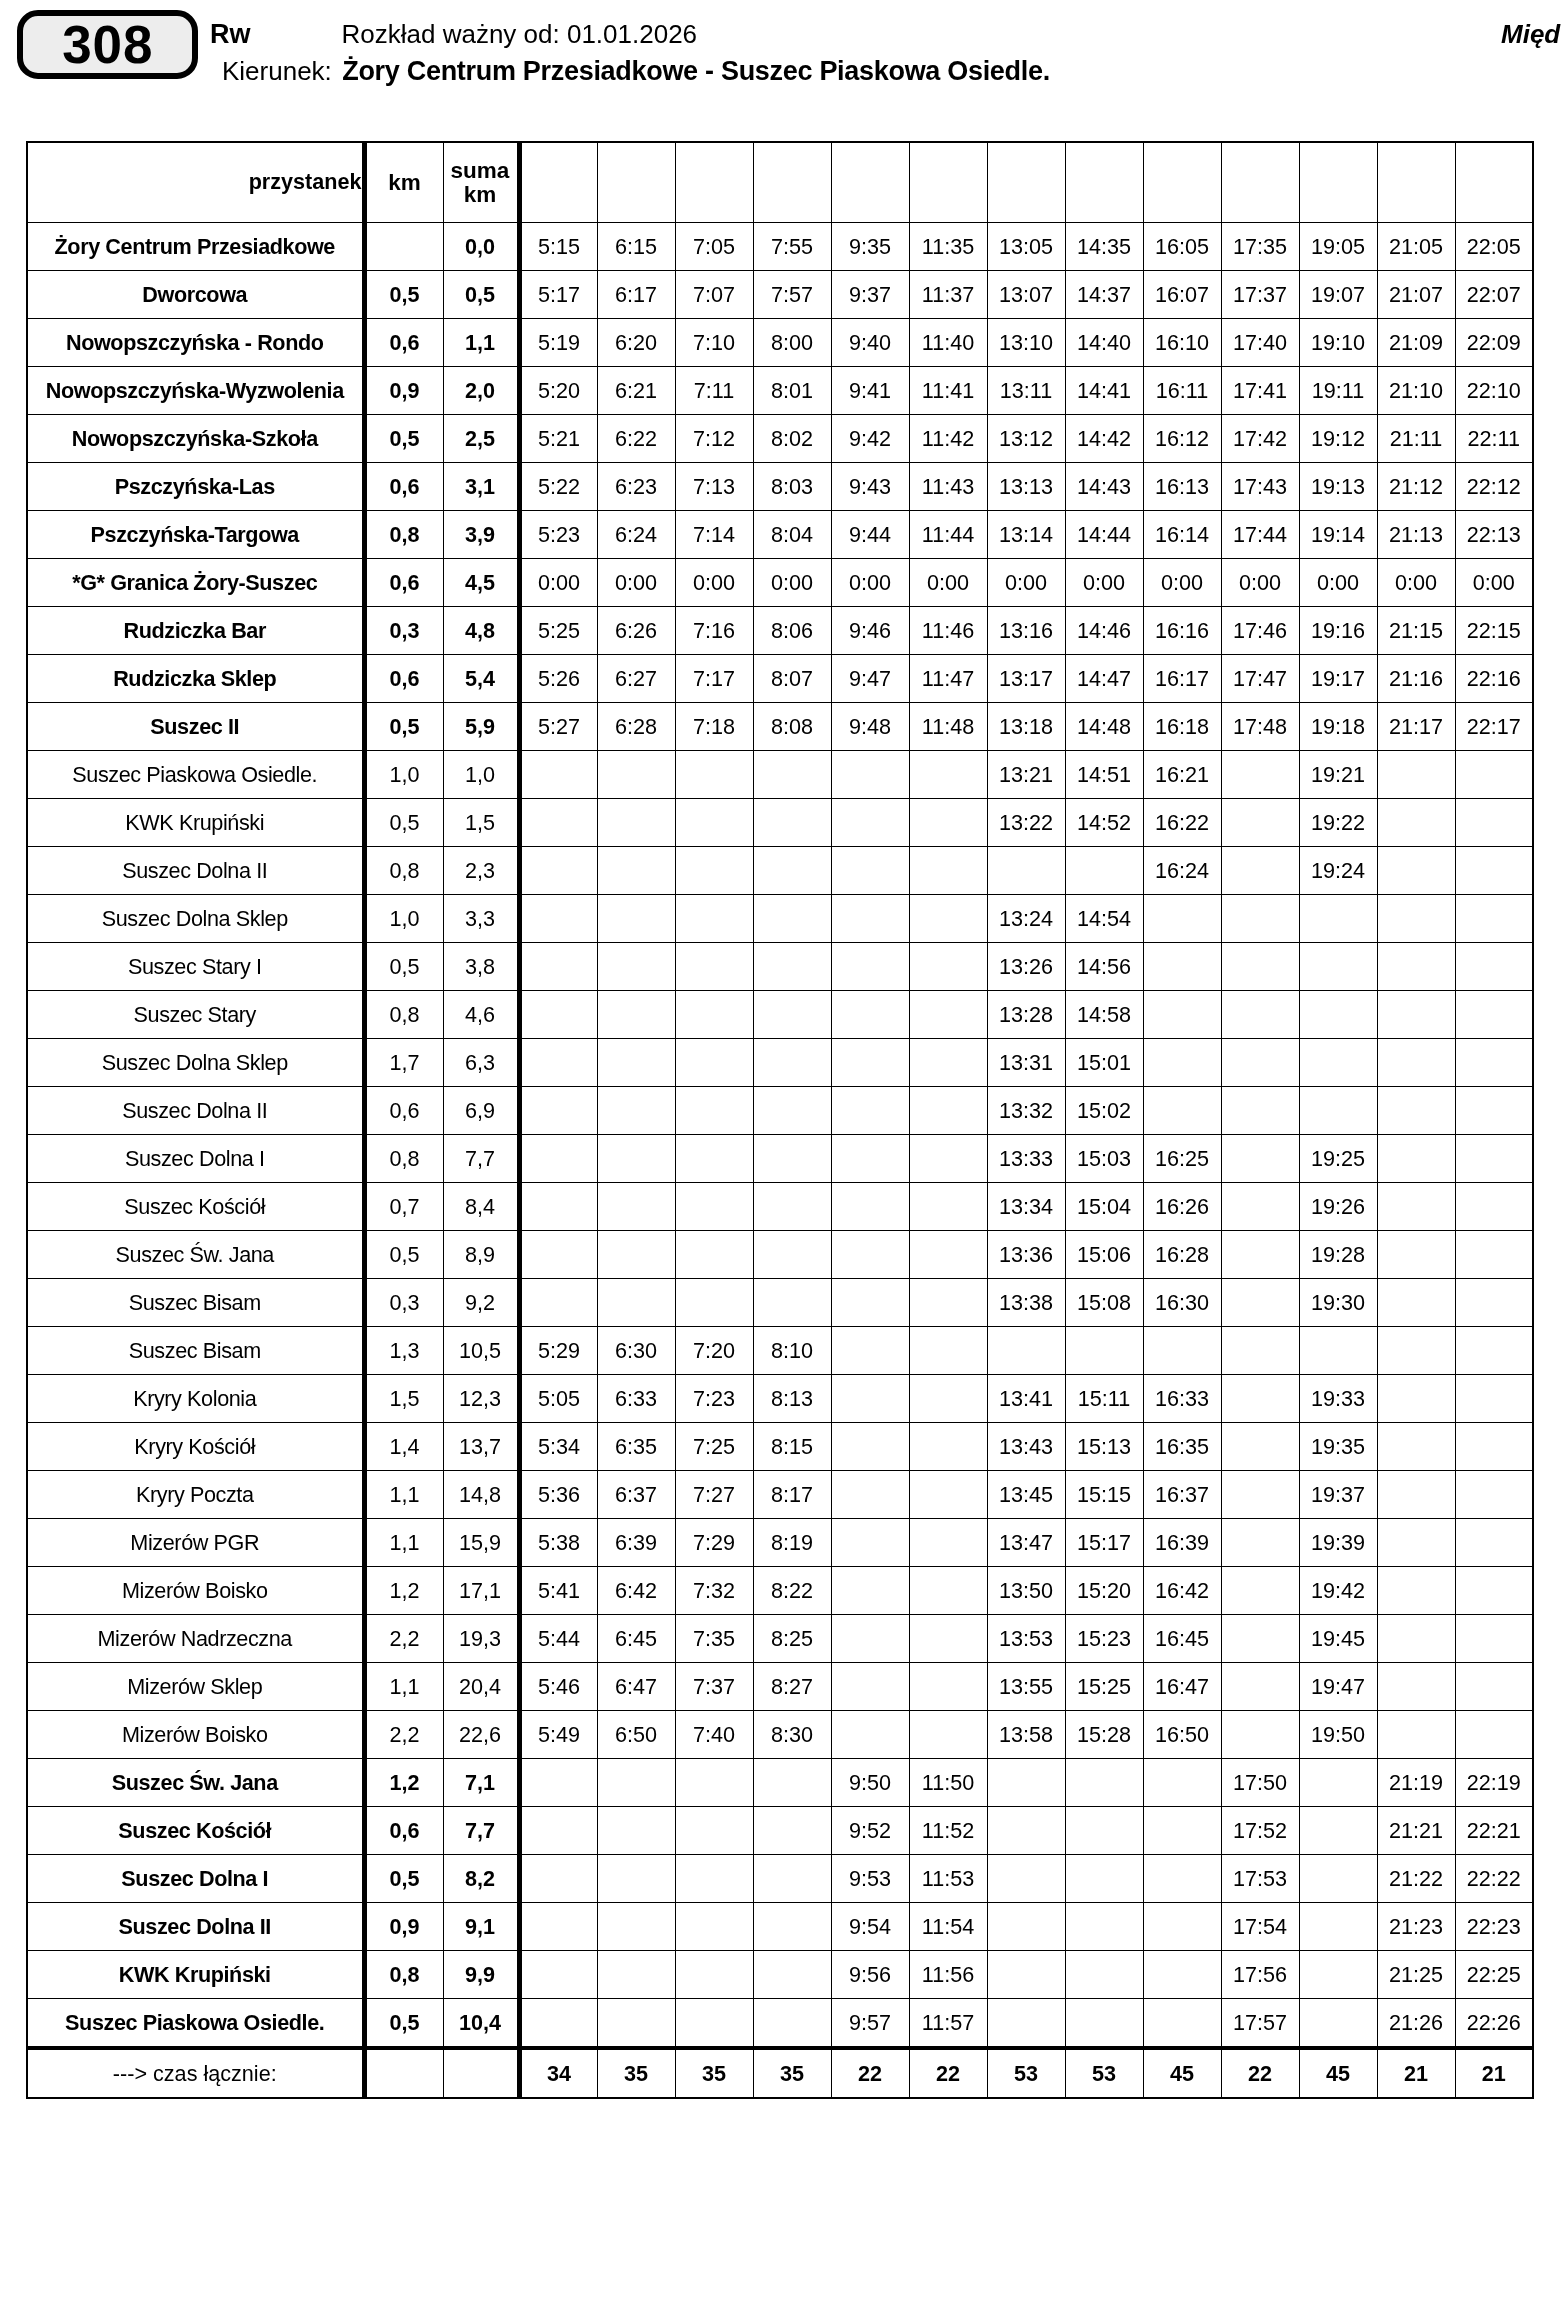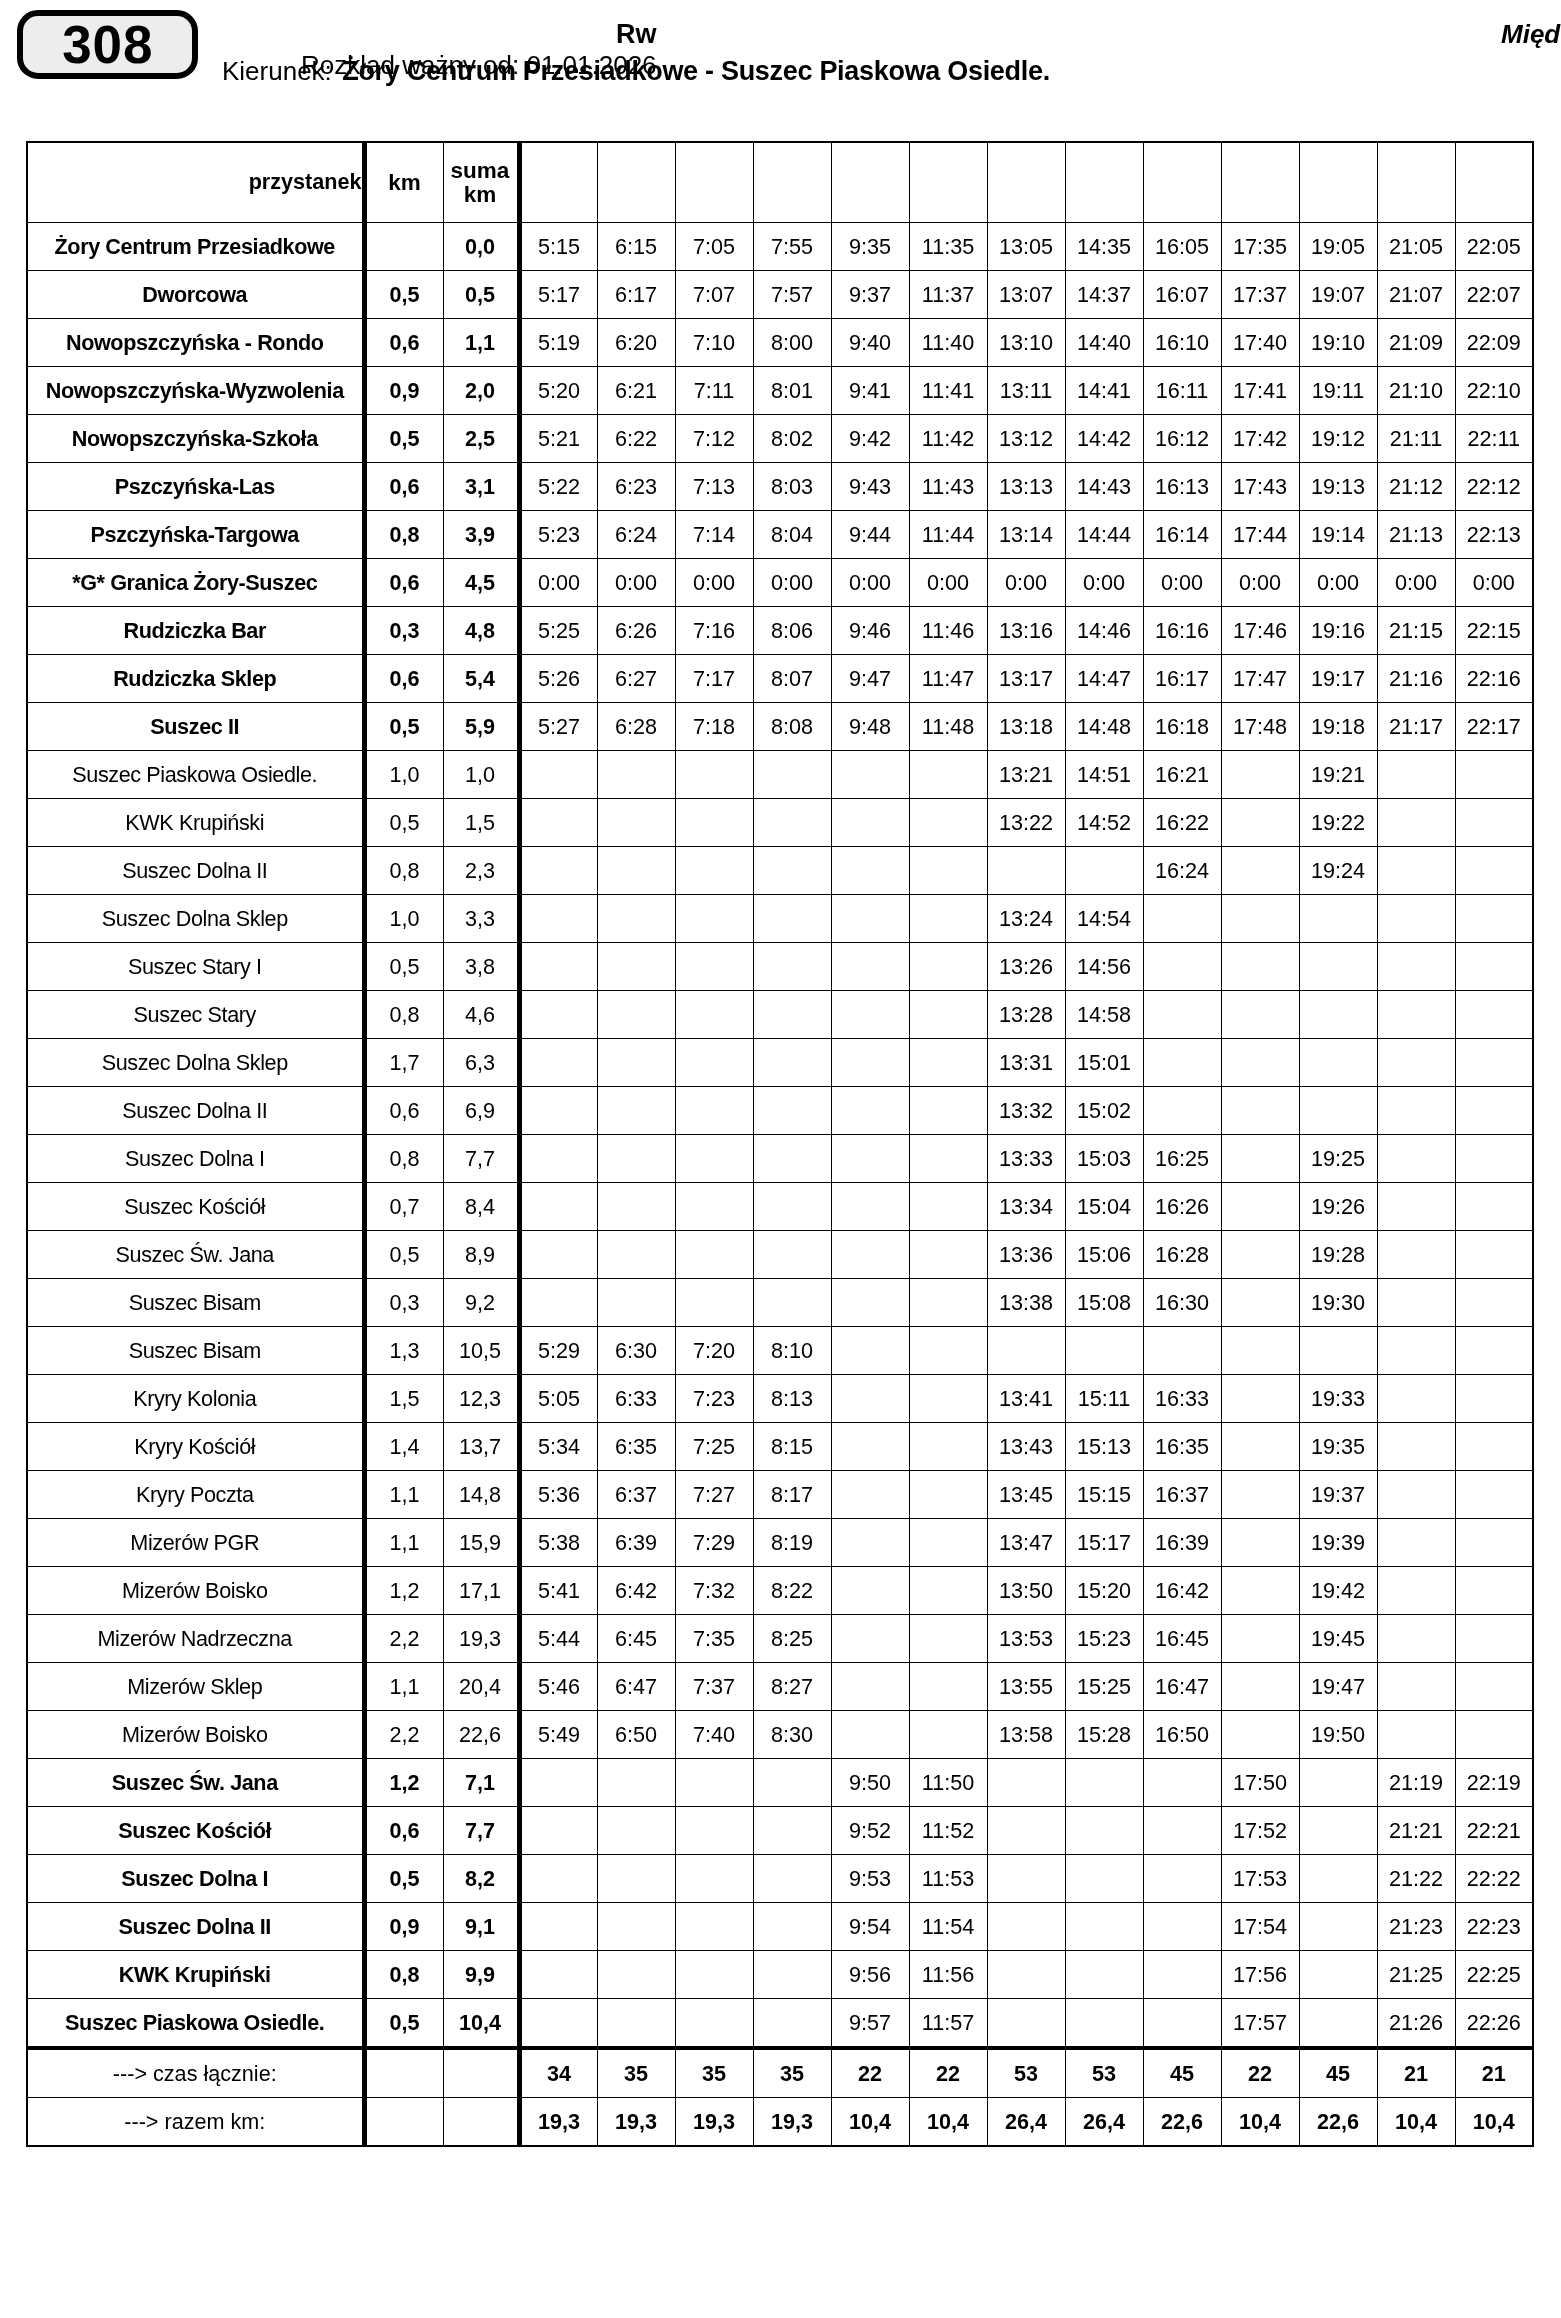--- a/index.html
+++ b/index.html
@@ -7,21 +7,21 @@
     width:1561px;height:2319px;position:relative;overflow:hidden;
     font-family:"Liberation Sans","DejaVu Sans",sans-serif;color:#000;
   }
   
   .route-badge{
     position:absolute;left:17.3px;top:10.4px;width:169px;height:57px;
     border:6px solid #000;border-radius:21px;background:#ededed;
     display:flex;align-items:center;justify-content:center;
     font-size:53px;font-weight:bold;letter-spacing:0.9px;
   }
-  .hdr-line1{position:absolute;left:210px;top:19px;height:35px;display:flex;align-items:flex-end;flex-direction:column;}
+  .hdr-line1{position:absolute;left:210px;top:19px;height:35px;display:flex;align-items:flex-start;}
   .hdr-code{font-size:27px;font-weight:bold;}
   .hdr-valid{font-size:26px;margin-left:91px;}
   .hdr-line2{position:absolute;left:210px;top:54px;height:35px;display:flex;align-items:center;margin-left:12px;}
   .hdr-dirlabel{font-size:26px;}
   .hdr-dir{font-size:27px;font-weight:bold;margin-left:10.4px;letter-spacing:-0.3px;}
   .corner{
     position:absolute;right:0;top:19px;width:60px;height:35px;overflow:hidden;
     font-size:26px;font-weight:bold;font-style:italic;white-space:nowrap;
   }
   
@@ -796,33 +796,15 @@
         <td class="fval">22</td>
         <td class="fval">22</td>
         <td class="fval">53</td>
         <td class="fval">53</td>
         <td class="fval">45</td>
         <td class="fval">22</td>
         <td class="fval">45</td>
         <td class="fval">21</td>
         <td class="fval">21</td>
       </tr>
-      <tr class="footrow2">
-        <td class="flabel">---&gt; razem km:</td>
-        <td class="bl-thick"></td>
-        <td></td>
-        <td class="fval bl-thick">19,3</td>
-        <td class="fval">19,3</td>
-        <td class="fval">19,3</td>
-        <td class="fval">19,3</td>
-        <td class="fval">10,4</td>
-        <td class="fval">10,4</td>
-        <td class="fval">26,4</td>
-        <td class="fval">26,4</td>
-        <td class="fval">22,6</td>
-        <td class="fval">10,4</td>
-        <td class="fval">22,6</td>
-        <td class="fval">10,4</td>
-        <td class="fval">10,4</td>
-      </tr>
     </tbody>
 </table>
 
 
 </body></html>

